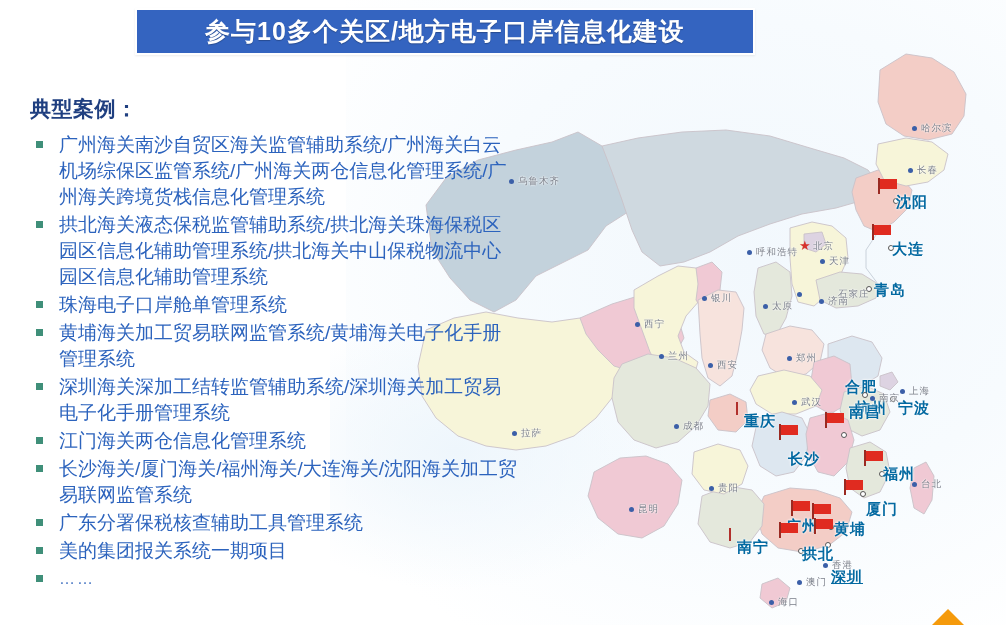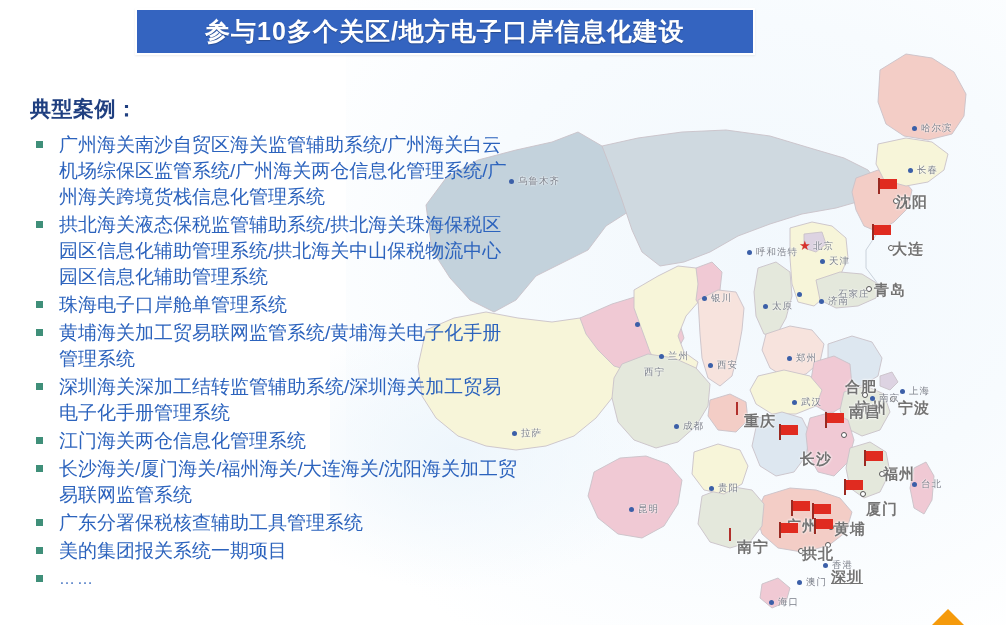--- a/index.html
+++ b/index.html
@@ -33,21 +33,21 @@
   .bsq{flex:0 0 auto;width:7px;height:7px;background:#3f8f79;margin:9px 16px 0 6px;}
   .btext{color:#2c63bd;font-size:19px;line-height:26px;letter-spacing:0px;}
   .btext.dots{letter-spacing:2px;font-size:16px;color:#4a78c4;}
 
   
   .mapwrap{position:absolute;left:366px;top:0;width:640px;height:625px;}
   svg.map{position:absolute;left:0;top:0;width:640px;height:625px;}
 
   
   .lbl{position:absolute;white-space:nowrap;pointer-events:none;}
-  .lbl.major{color:#737373;font-size:15px;font-weight:bold;letter-spacing:1px;
+  .lbl.major{color:#0369a1;font-size:15px;font-weight:bold;letter-spacing:1px;
     text-shadow:0 0 2px #fff,0 0 3px #fff;}
   .lbl.minor{color:#7a7f8a;font-size:9.5px;letter-spacing:1px;
     text-shadow:0 0 2px #fff,0 0 2px #fff;}
   .citydot{position:absolute;width:5px;height:5px;border-radius:50%;background:#3b5fa8;}
   .citydot.hollow{background:#fff;border:1.4px solid #555;width:4px;height:4px;}
   .star{position:absolute;color:#d6322c;font-size:13px;line-height:9px;}
 
   
   .flag{position:absolute;width:20px;height:16px;}
   .flag .pole{position:absolute;left:0;top:0;width:1.5px;height:16px;background:#9a2a22;}
@@ -159,21 +159,21 @@
         <div class="flag" style="left: 459px; top: 412px;">
           <span class="pole"></span>
           <span class="cloth"></span>
         </div>
         <div class="citydot hollow" style="left: 475px; top: 432px;"></div>
         <div class="lbl major" style="left: 483px; top: 403px;">南昌</div>
         <div class="flag" style="left: 413px; top: 424px;">
           <span class="pole"></span>
           <span class="cloth"></span>
         </div>
-        <div class="lbl major" style="left: 434px; top: 450px;">长沙</div>
+        <div class="lbl major" style="left: 422px; top: 450px;">长沙</div>
         <div class="flag" style="left: 498px; top: 450px;">
           <span class="pole"></span>
           <span class="cloth"></span>
         </div>
         <div class="citydot hollow" style="left: 513px; top: 471px;"></div>
         <div class="lbl major" style="left: 517px; top: 465px;">福州</div>
         <div class="flag" style="left: 478px; top: 479px;">
           <span class="pole"></span>
           <span class="cloth"></span>
         </div>
@@ -221,21 +221,21 @@
         <div class="lbl minor" style="left: 345px; top: 292px;">银川</div>
         <div class="citydot" style="left: 397px; top: 304px;"></div>
         <div class="lbl minor" style="left: 406px; top: 300px;">太原</div>
         <div class="citydot" style="left: 431px; top: 292px;"></div>
         <div class="lbl minor" style="left: 440px; top: 288px; margin-left: 32px;">石家庄</div>
         <div class="citydot" style="left: 454px; top: 259px;"></div>
         <div class="lbl minor" style="left: 463px; top: 255px;">天津</div>
         <div class="citydot" style="left: 453px; top: 299px;"></div>
         <div class="lbl minor" style="left: 462px; top: 295px;">济南</div>
         <div class="citydot" style="left: 269px; top: 322px;"></div>
-        <div class="lbl minor" style="left: 278px; top: 318px; margin-top: 48px;">西宁</div>
+        <div class="lbl minor" style="left: 278px; top: 318px;">西宁</div>
         <div class="citydot" style="left: 293px; top: 354px;"></div>
         <div class="lbl minor" style="left: 302px; top: 350px;">兰州</div>
         <div class="citydot" style="left: 342px; top: 363px;"></div>
         <div class="lbl minor" style="left: 351px; top: 359px;">西安</div>
         <div class="citydot" style="left: 421px; top: 356px;"></div>
         <div class="lbl minor" style="left: 430px; top: 352px;">郑州</div>
         <div class="citydot" style="left: 146px; top: 431px;"></div>
         <div class="lbl minor" style="left: 155px; top: 427px;">拉萨</div>
         <div class="citydot" style="left: 308px; top: 424px;"></div>
         <div class="lbl minor" style="left: 317px; top: 420px;">成都</div>

